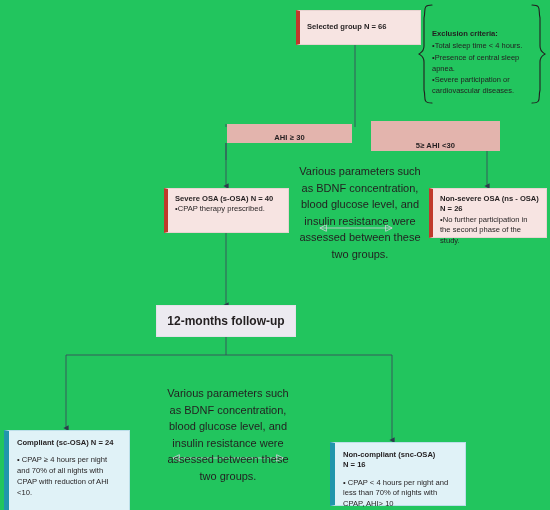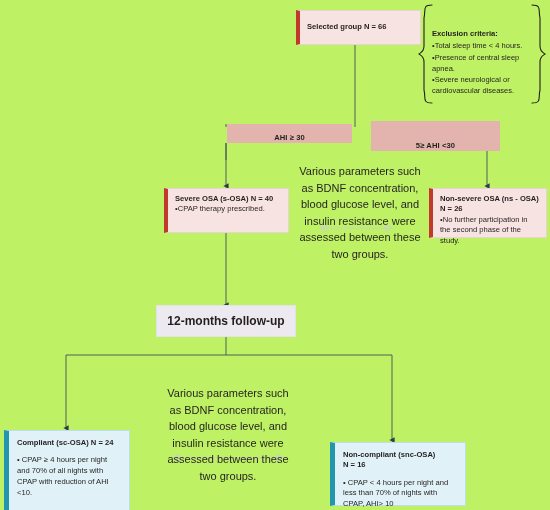--- a/index.html
+++ b/index.html
@@ -9,21 +9,21 @@
   }
   body {
     font-family: "Liberation Sans", sans-serif;
     color: #231f20;
   }
   #canvas {
     position: relative;
     width: 550px;
     height: 510px;
     overflow: hidden;
-    background: #bef264;
+    background: #22c55e;
   }
   .svg-layer {
     position: absolute;
     left: 0;
     top: 0;
     width: 550px;
     height: 510px;
     pointer-events: none;
   }
   .node {
@@ -172,21 +172,21 @@
   <div class="bracket-panel" style="left:418px; top:4px; width:128px; height:100px;">
     <svg width="128" height="100" viewBox="0 0 128 100" xmlns="http://www.w3.org/2000/svg">
       <path d="M14,1 C4,1 8,6 6,14 L6,42 C6,48 2,49 1,50 C2,51 6,52 6,58 L6,86 C8,94 4,99 14,99" fill="none" stroke="#231f20" stroke-width="1.1" stroke-linecap="round"></path>
       <path d="M114,1 C124,1 120,6 122,14 L122,42 C122,48 126,49 127,50 C126,51 122,52 122,58 L122,86 C120,94 124,99 114,99" fill="none" stroke="#231f20" stroke-width="1.1" stroke-linecap="round"></path>
     </svg>
     <div class="bracket-content">
       <span class="hd">Exclusion criteria:</span>
       <ul>
         <li>•Total sleep time &lt; 4 hours.</li>
         <li>•Presence of central sleep apnea.</li>
-        <li>•Severe neurological or cardiovascular diseases.</li>
+        <li>•Severe participation or cardiovascular diseases.</li>
       </ul>
     </div>
   </div>
 
   <div class="node pink-band" style="left:227px; top:124px; width:125px; height:19px;">
     <span class="band-label">AHI ≥ 30</span>
   </div>
 
   <div class="node pink-band" style="left:371px; top:121px; width:129px; height:30px;">
     <span class="band-label">5≥ AHI &lt;30</span>

